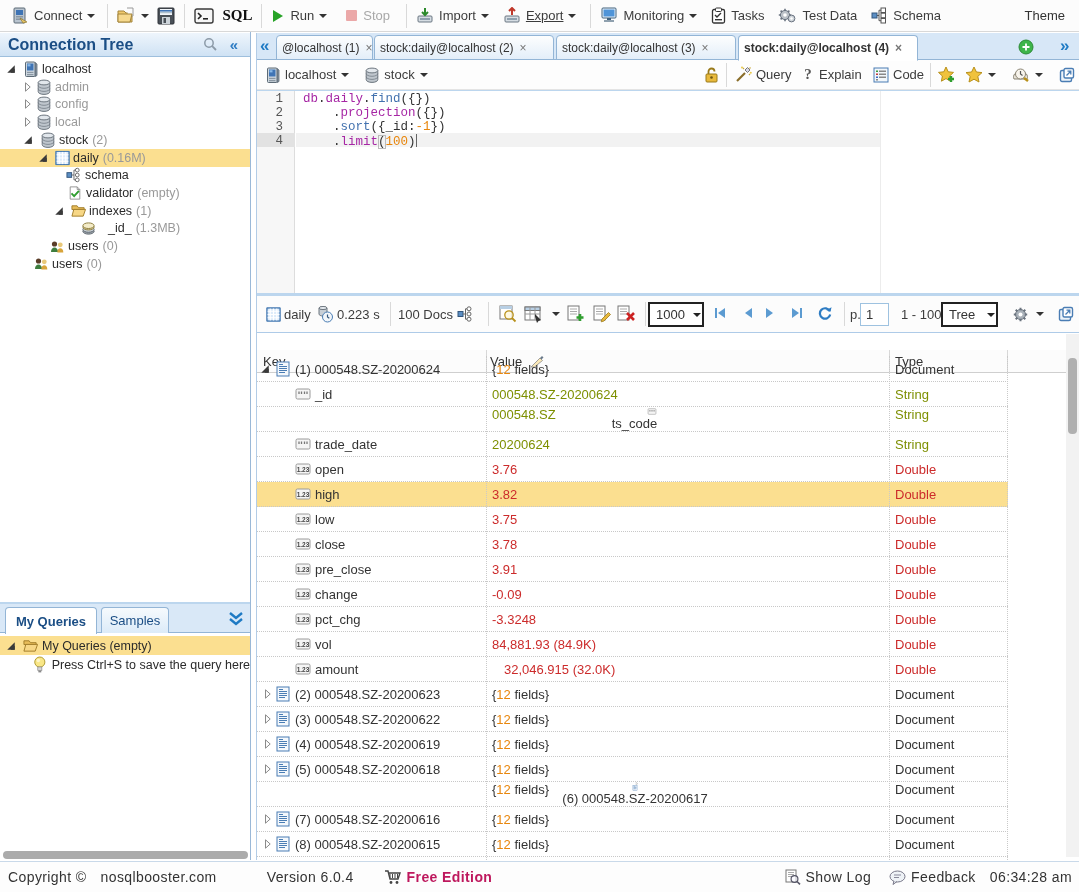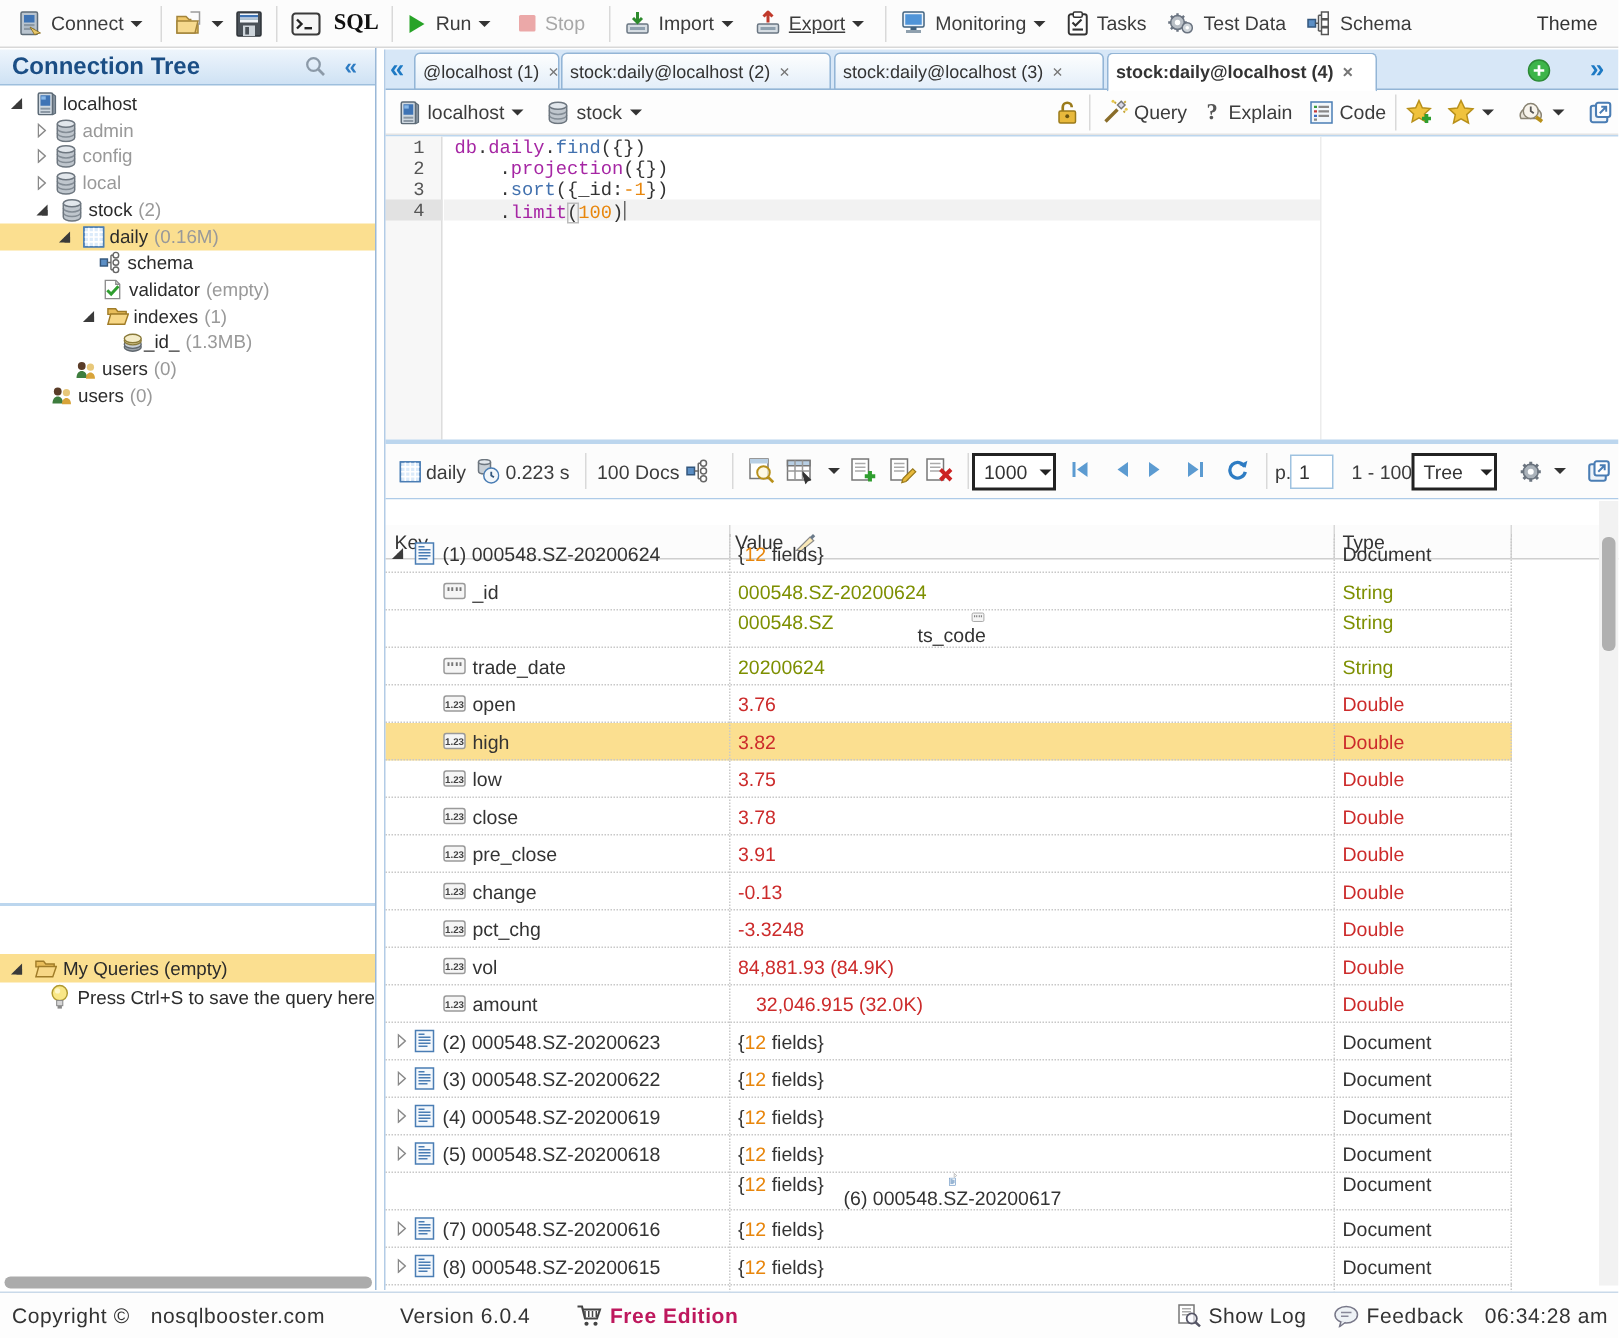--- a/index.html
+++ b/index.html
@@ -339,39 +339,47 @@
           <svg width="15" height="15" viewBox="0 0 16 16" style="margin-left:6px;">
             <use href="#i-fld"></use>
           </svg>
           <span style="margin-left:3px;">indexes</span>
           <span class="cnt">(1)</span>
         </div>
       <div class="trow" style="top:187.3px;">
           <svg width="15" height="15" viewBox="0 0 16 16" style="margin-left:81px;">
             <use href="#i-idx"></use>
           </svg>
-          <span style="margin-left:0;">_id_</span>
+          <span style="margin-left:12px;">_id_</span>
           <span class="cnt">(1.3MB)</span>
         </div>
       <div class="trow" style="top:205px;">
           <svg width="16" height="15" viewBox="0 0 15 15" style="margin-left:49px;">
             <use href="#i-usr"></use>
           </svg>
           <span style="margin-left:3px;">users</span>
           <span class="cnt">(0)</span>
         </div>
       <div class="trow" style="top:222.7px;">
           <svg width="16" height="15" viewBox="0 0 15 15" style="margin-left:33px;">
             <use href="#i-usr"></use>
           </svg>
           <span style="margin-left:3px;">users</span>
           <span class="cnt">(0)</span>
         </div>
     </div>
     <div id="qsplit"></div>
+    <div id="qtabs">
+      <div id="qtab1" class="qtab">My Queries</div>
+      <div id="qtab2" class="qtab">Samples</div>
+      <svg width="16" height="14" viewBox="0 0 16 14" style="position:absolute; left:228px; top:8px;">
+          <path d="M2 1 L8 6 L14 1" fill="none" stroke="#1e7ac4" stroke-width="2.4"></path>
+          <path d="M2 7 L8 12 L14 7" fill="none" stroke="#1e7ac4" stroke-width="2.4"></path>
+        </svg>
+    </div>
     <div id="qrows">
       <div class="trow yellowrow" style="top:604px; height:19px;">
           <i class="tri-x" style="margin-left:5px;"></i>
           <svg width="15" height="15" viewBox="0 0 16 16" style="margin-left:6px;">
             <use href="#i-fld"></use>
           </svg>
           <span style="margin-left:4px;">My Queries (empty)</span>
         </div>
       <div class="trow" style="top:623px; height:19px;">
           <svg width="14" height="18" viewBox="0 0 14 18" style="margin-left:33px;">
@@ -693,21 +701,21 @@
             </svg>
             <span style="margin-left:4px;">pre_close</span>
             <span class="red" style="position:absolute;left:235px;">3.91</span>
             <span class="red" style="position:absolute;left:638px;">Double</span>
           </div>
         <div class="grow" style="top:249px;">
             <svg width="16" height="16" viewBox="0 0 16 16" style="margin-left:38px;">
               <use href="#i-num"></use>
             </svg>
             <span style="margin-left:4px;">change</span>
-            <span class="red" style="position:absolute;left:235px;">-0.13</span>
+            <span class="red" style="position:absolute;left:235px;">-0.09</span>
             <span class="red" style="position:absolute;left:638px;">Double</span>
           </div>
         <div class="grow" style="top:274px;">
             <svg width="16" height="16" viewBox="0 0 16 16" style="margin-left:38px;">
               <use href="#i-num"></use>
             </svg>
             <span style="margin-left:4px;">pct_chg</span>
             <span class="red" style="position:absolute;left:235px;">-3.3248</span>
             <span class="red" style="position:absolute;left:638px;">Double</span>
           </div>

